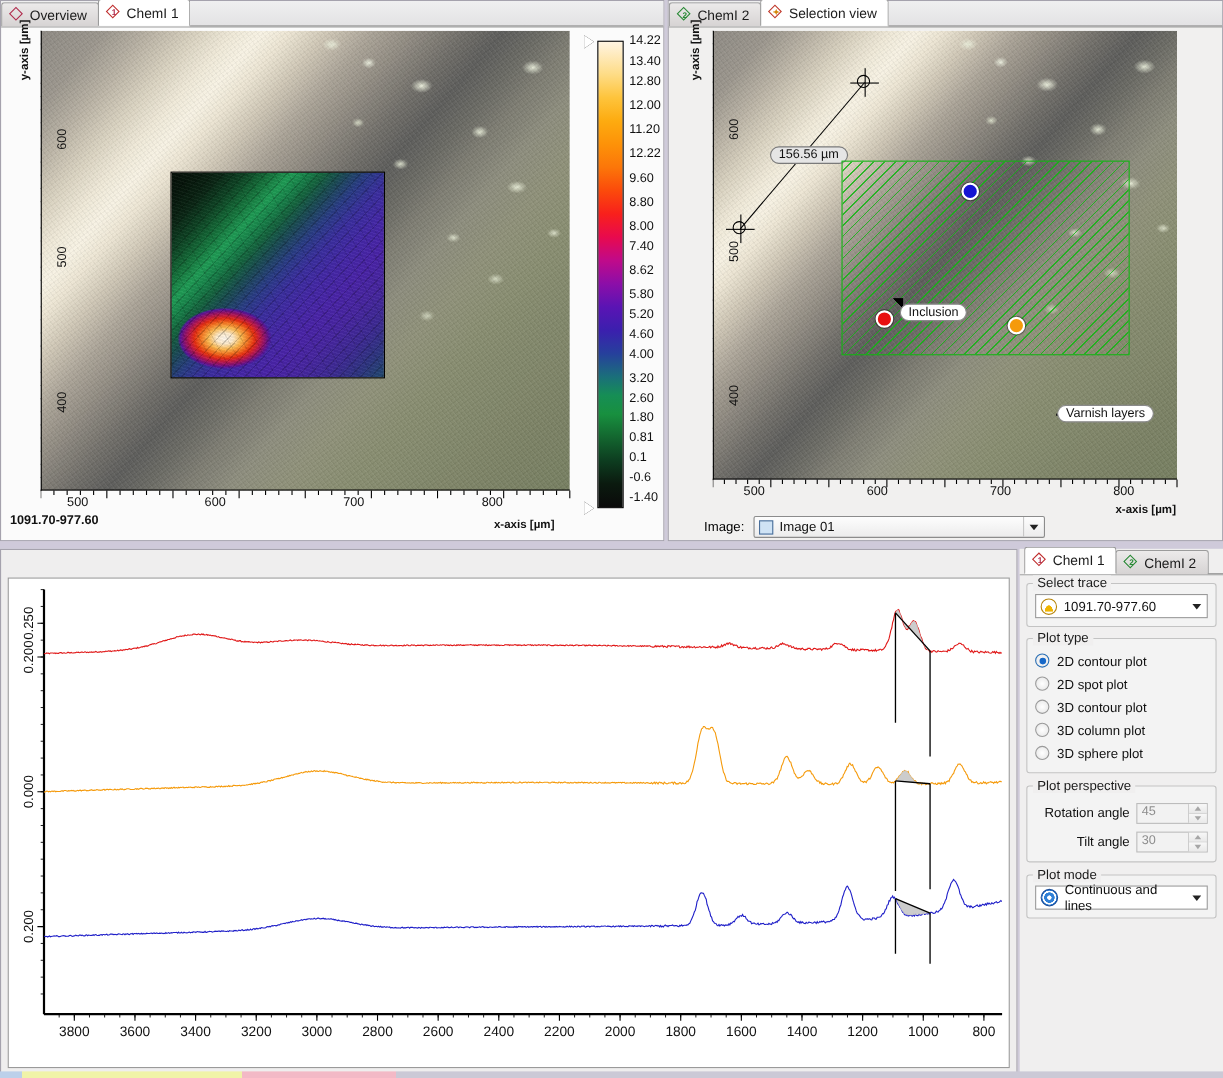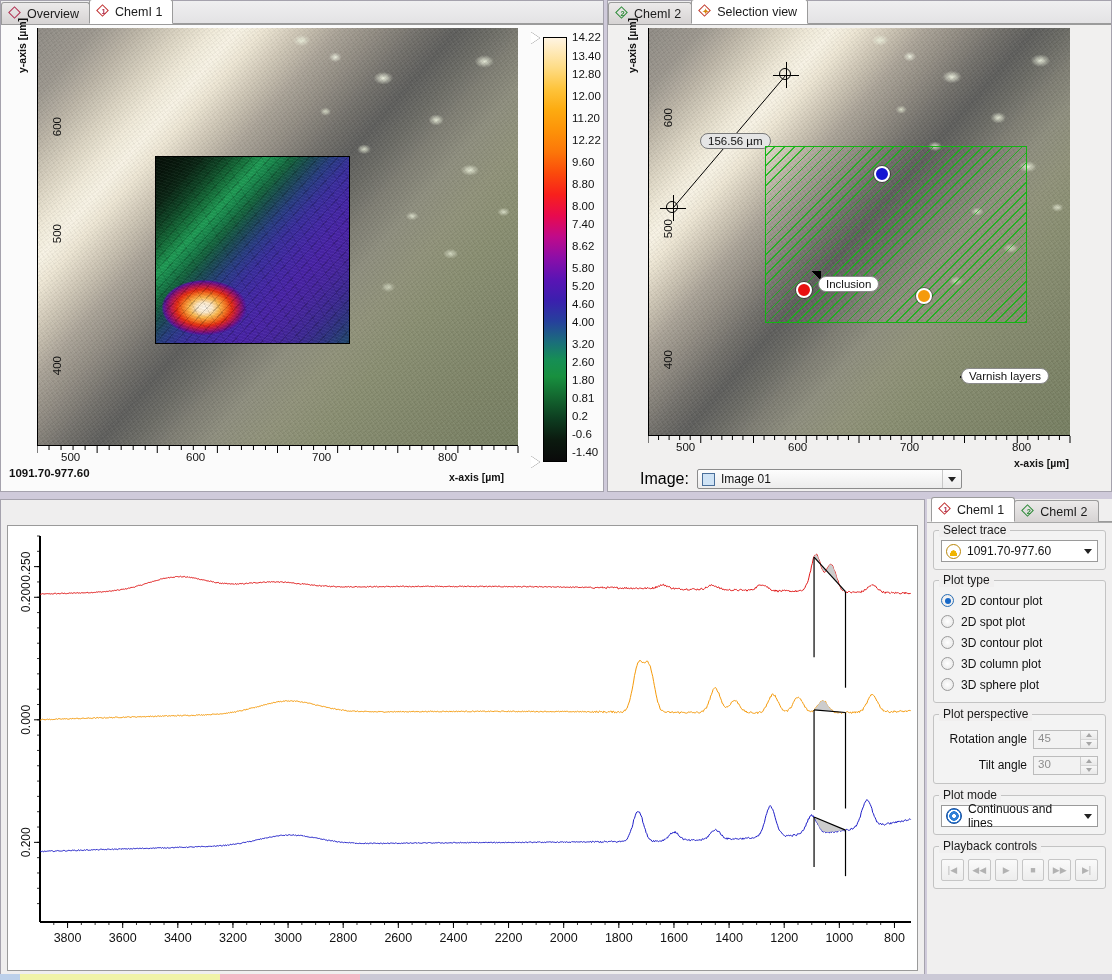--- a/index.html
+++ b/index.html
@@ -230,21 +230,21 @@
       <div class="cbnum" style="left:41px;top:190px;">7.40</div>
       <div class="cbnum" style="left:41px;top:212px;">8.62</div>
       <div class="cbnum" style="left:41px;top:234px;">5.80</div>
       <div class="cbnum" style="left:41px;top:252px;">5.20</div>
       <div class="cbnum" style="left:41px;top:270px;">4.60</div>
       <div class="cbnum" style="left:41px;top:288px;">4.00</div>
       <div class="cbnum" style="left:41px;top:310px;">3.20</div>
       <div class="cbnum" style="left:41px;top:328px;">2.60</div>
       <div class="cbnum" style="left:41px;top:346px;">1.80</div>
       <div class="cbnum" style="left:41px;top:364px;">0.81</div>
-      <div class="cbnum" style="left:41px;top:382px;">0.2</div>
+      <div class="cbnum" style="left:41px;top:382px;">0.1</div>
       <div class="cbnum" style="left:41px;top:400px;">-0.6</div>
       <div class="cbnum" style="left:41px;top:418px;">-1.40</div>
       <div class="cbnum" style="left:54px;top:440px;margin-left:36px;">-2.51</div>
     </div>
   <svg style="position:absolute;left:36px;top:27px;width:483px;height:432px;pointer-events:none;">
         <line x1="0" x2="0" y1="418" y2="425" stroke="#000" stroke-width="1"></line>
         <line x1="12.025" x2="12.025" y1="418" y2="422" stroke="#000" stroke-width="1"></line>
         <line x1="24.05" x2="24.05" y1="418" y2="422" stroke="#000" stroke-width="1"></line>
         <line x1="36.074999999999996" x2="36.074999999999996" y1="418" y2="422" stroke="#000" stroke-width="1"></line>
         <line x1="48.1" x2="48.1" y1="418" y2="422" stroke="#000" stroke-width="1"></line>
@@ -379,21 +379,21 @@
     <div class="ticknumV" style="left:35px;top:349px;">400</div>
     <div class="axlabel ytitle" style="left:18px;top:72px;">y-axis [µm]</div>
 
     <div class="ticknum" style="left:68px;top:440px;">500</div>
     <div class="ticknum" style="left:180px;top:440px;">600</div>
     <div class="ticknum" style="left:292px;top:440px;">700</div>
     <div class="ticknum" style="left:404px;top:440px;">800</div>
     <div class="axlabel" style="left:406px;top:456px;">x-axis [µm]</div>
 
     <div class="imgrow" style="left:32px;top:468px;width:440px;">
-      <span style="font-size:16px;">Image:</span>
+      <span style="font-size:12px;">Image:</span>
       <div class="combo" style="width:265px;">
         <span class="sq"></span>
         <span class="txt">Image 01</span>
         <span class="arw">
             <span class="caret"></span>
           </span>
       </div>
     </div>
   <svg style="position:absolute;left:40px;top:27px;width:424px;height:422px;pointer-events:none;">
         <line x1="0" x2="0" y1="408" y2="415" stroke="#000" stroke-width="1"></line>
@@ -719,31 +719,20 @@
         <span class="legend">Plot mode</span>
         <div class="selwrap">
           <span class="modeicon"></span>
           <span class="txt">Continuous and lines</span>
           <span class="arw">
               <span class="caret"></span>
             </span>
         </div>
       </div>
 
-      <div class="group" style="margin-top:11px;">
-        <span class="legend">Playback controls</span>
-        <div class="pbrow">
-          <div class="pbtn">|◀</div>
-          <div class="pbtn">◀◀</div>
-          <div class="pbtn">▶</div>
-          <div class="pbtn">■</div>
-          <div class="pbtn">▶▶</div>
-          <div class="pbtn">▶|</div>
-        </div>
-      </div>
     </div>
   </div>
 
   <div class="statusbar">
     <div class="sb1"></div>
     <div class="sb2"></div>
     <div class="sb3"></div>
     <div class="sb4"></div>
   </div>
 </div>

